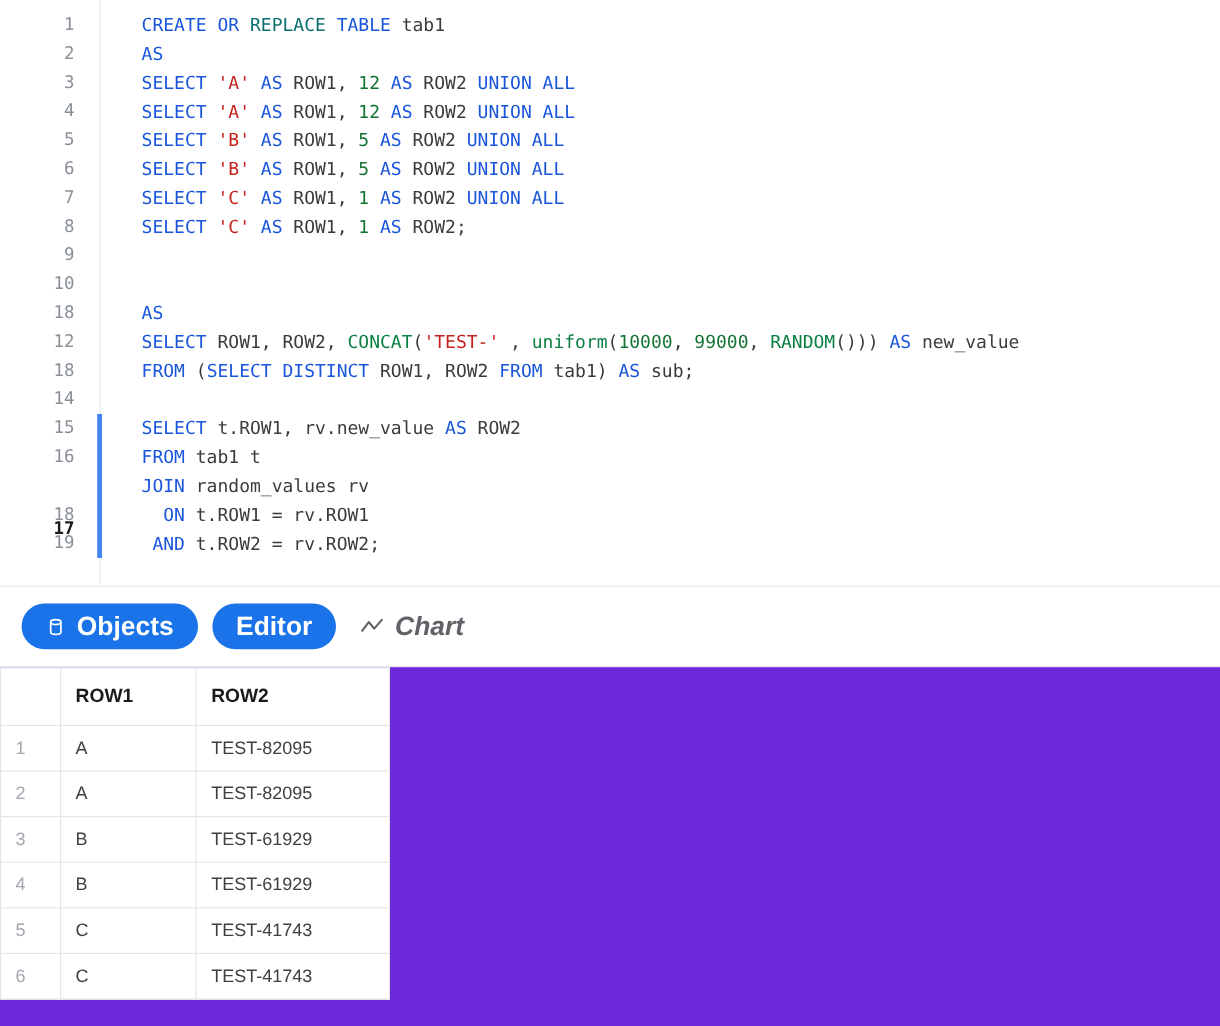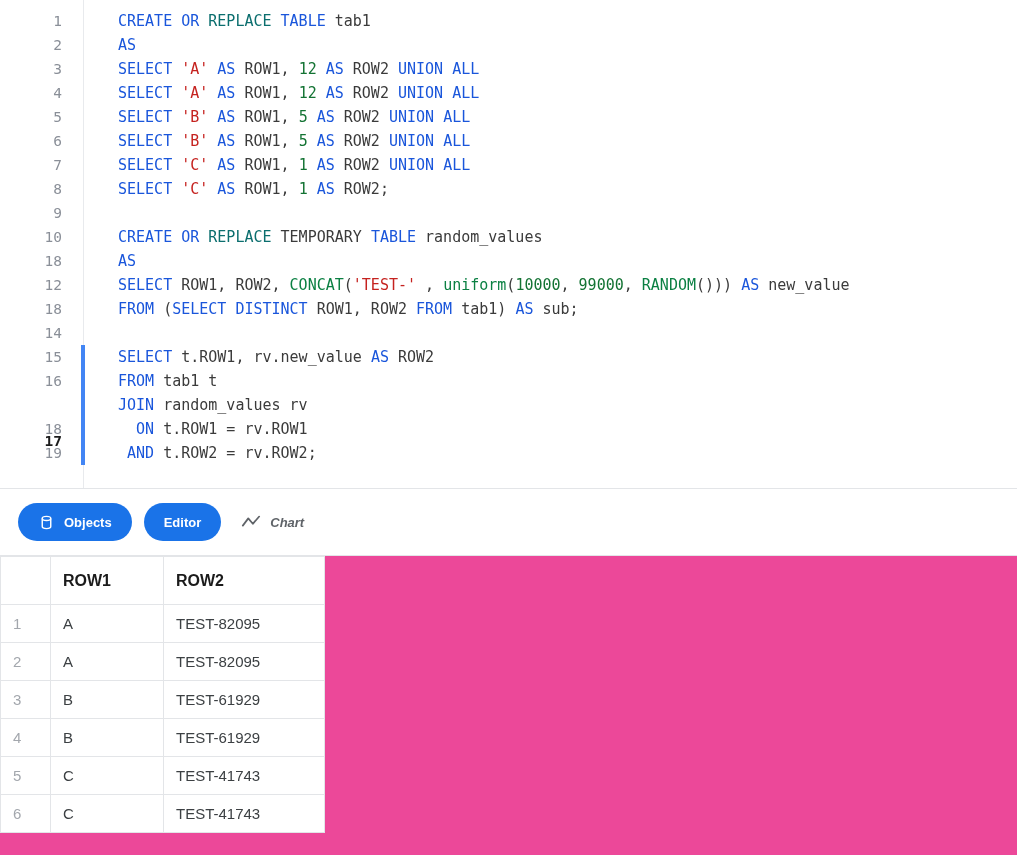--- a/index.html
+++ b/index.html
@@ -87,41 +87,41 @@
     border-bottom: 1px solid #e3e5e8;
     box-sizing: border-box;
   }
   .tab {
     display: inline-flex;
     align-items: center;
     gap: 9px;
     height: 38px;
     padding: 0 20px;
     border-radius: 19px;
-    font-size: 13px;
+    font-size: 22px;
     font-weight: bold;
     cursor: pointer;
     box-sizing: border-box;
   }
   .tab.active {
     background: #1a73e8;
     color: #ffffff;
   }
   .tab.plain {
     background: transparent;
     color: #5f6368;
     padding: 0 8px;
     font-style: italic;
   }
   .tab svg { display: block; }
 
   
   .results {
     height: 299px;
-    background: #ec4899;
+    background: #6d28d9;
     padding: 0;
     box-sizing: border-box;
     overflow: hidden;
   }
   table.grid {
     border-collapse: collapse;
     background: #ffffff;
     table-layout: fixed;
     margin: 0;
   }
@@ -162,21 +162,21 @@
   <div id="code-lines">
       <div class="code-line"><span class="lineno">1</span><span class="code-text"><span class="kw">CREATE</span><span class="pl"> </span><span class="kw">OR</span><span class="pl"> </span><span class="kw2">REPLACE</span><span class="pl"> </span><span class="kw">TABLE</span><span class="pl"> tab1</span></span></div>
       <div class="code-line"><span class="lineno">2</span><span class="code-text"><span class="kw">AS</span></span></div>
       <div class="code-line"><span class="lineno">3</span><span class="code-text"><span class="kw">SELECT</span><span class="pl"> </span><span class="str">'A'</span><span class="pl"> </span><span class="kw">AS</span><span class="pl"> ROW1, </span><span class="num">12</span><span class="pl"> </span><span class="kw">AS</span><span class="pl"> ROW2 </span><span class="kw">UNION</span><span class="pl"> </span><span class="kw">ALL</span></span></div>
       <div class="code-line"><span class="lineno">4</span><span class="code-text"><span class="kw">SELECT</span><span class="pl"> </span><span class="str">'A'</span><span class="pl"> </span><span class="kw">AS</span><span class="pl"> ROW1, </span><span class="num">12</span><span class="pl"> </span><span class="kw">AS</span><span class="pl"> ROW2 </span><span class="kw">UNION</span><span class="pl"> </span><span class="kw">ALL</span></span></div>
       <div class="code-line"><span class="lineno">5</span><span class="code-text"><span class="kw">SELECT</span><span class="pl"> </span><span class="str">'B'</span><span class="pl"> </span><span class="kw">AS</span><span class="pl"> ROW1, </span><span class="num">5</span><span class="pl"> </span><span class="kw">AS</span><span class="pl"> ROW2 </span><span class="kw">UNION</span><span class="pl"> </span><span class="kw">ALL</span></span></div>
       <div class="code-line"><span class="lineno">6</span><span class="code-text"><span class="kw">SELECT</span><span class="pl"> </span><span class="str">'B'</span><span class="pl"> </span><span class="kw">AS</span><span class="pl"> ROW1, </span><span class="num">5</span><span class="pl"> </span><span class="kw">AS</span><span class="pl"> ROW2 </span><span class="kw">UNION</span><span class="pl"> </span><span class="kw">ALL</span></span></div>
       <div class="code-line"><span class="lineno">7</span><span class="code-text"><span class="kw">SELECT</span><span class="pl"> </span><span class="str">'C'</span><span class="pl"> </span><span class="kw">AS</span><span class="pl"> ROW1, </span><span class="num">1</span><span class="pl"> </span><span class="kw">AS</span><span class="pl"> ROW2 </span><span class="kw">UNION</span><span class="pl"> </span><span class="kw">ALL</span></span></div>
       <div class="code-line"><span class="lineno">8</span><span class="code-text"><span class="kw">SELECT</span><span class="pl"> </span><span class="str">'C'</span><span class="pl"> </span><span class="kw">AS</span><span class="pl"> ROW1, </span><span class="num">1</span><span class="pl"> </span><span class="kw">AS</span><span class="pl"> ROW2;</span></span></div>
       <div class="code-line"><span class="lineno">9</span><span class="code-text"></span></div>
-      <div class="code-line"><span class="lineno">10</span><span class="code-text"><span class="kw">CREATE</span><span class="pl"> </span><span class="kw">OR</span><span class="pl"> </span><span class="kw2">REPLACE</span><span class="pl"> TEMPORARY </span><span class="kw">TABLE</span><span class="pl"> random_values</span></span></div>
+      <div class="code-line"><span class="lineno">10</span></div>
       <div class="code-line"><span class="lineno">18</span><span class="code-text"><span class="kw">AS</span></span></div>
       <div class="code-line"><span class="lineno">12</span><span class="code-text"><span class="kw">SELECT</span><span class="pl"> ROW1, ROW2, </span><span class="fn">CONCAT</span><span class="pl">(</span><span class="str">'TEST-'</span><span class="pl"> , </span><span class="fn">uniform</span><span class="pl">(</span><span class="num">10000</span><span class="pl">, </span><span class="num">99000</span><span class="pl">, </span><span class="fn">RANDOM</span><span class="pl">())) </span><span class="kw">AS</span><span class="pl"> new_value</span></span></div>
       <div class="code-line"><span class="lineno">18</span><span class="code-text"><span class="kw">FROM</span><span class="pl"> (</span><span class="kw">SELECT</span><span class="pl"> </span><span class="kw">DISTINCT</span><span class="pl"> ROW1, ROW2 </span><span class="kw">FROM</span><span class="pl"> tab1) </span><span class="kw">AS</span><span class="pl"> sub;</span></span></div>
       <div class="code-line"><span class="lineno">14</span><span class="code-text"></span></div>
       <div class="code-line"><span class="lineno">15</span><span class="code-text"><span class="kw">SELECT</span><span class="pl"> t.ROW1, rv.new_value </span><span class="kw">AS</span><span class="pl"> ROW2</span></span></div>
       <div class="code-line"><span class="lineno">16</span><span class="code-text"><span class="kw">FROM</span><span class="pl"> tab1 t</span></span></div>
       <div class="code-line current"><span class="lineno">17</span><span class="code-text"><span class="kw">JOIN</span><span class="pl"> random_values rv</span></span></div>
       <div class="code-line"><span class="lineno">18</span><span class="code-text"><span class="pl">  </span><span class="kw">ON</span><span class="pl"> t.ROW1 = rv.ROW1</span></span></div>
       <div class="code-line"><span class="lineno">19</span><span class="code-text"><span class="pl"> </span><span class="kw">AND</span><span class="pl"> t.ROW2 = rv.ROW2;</span></span></div>
     </div>

